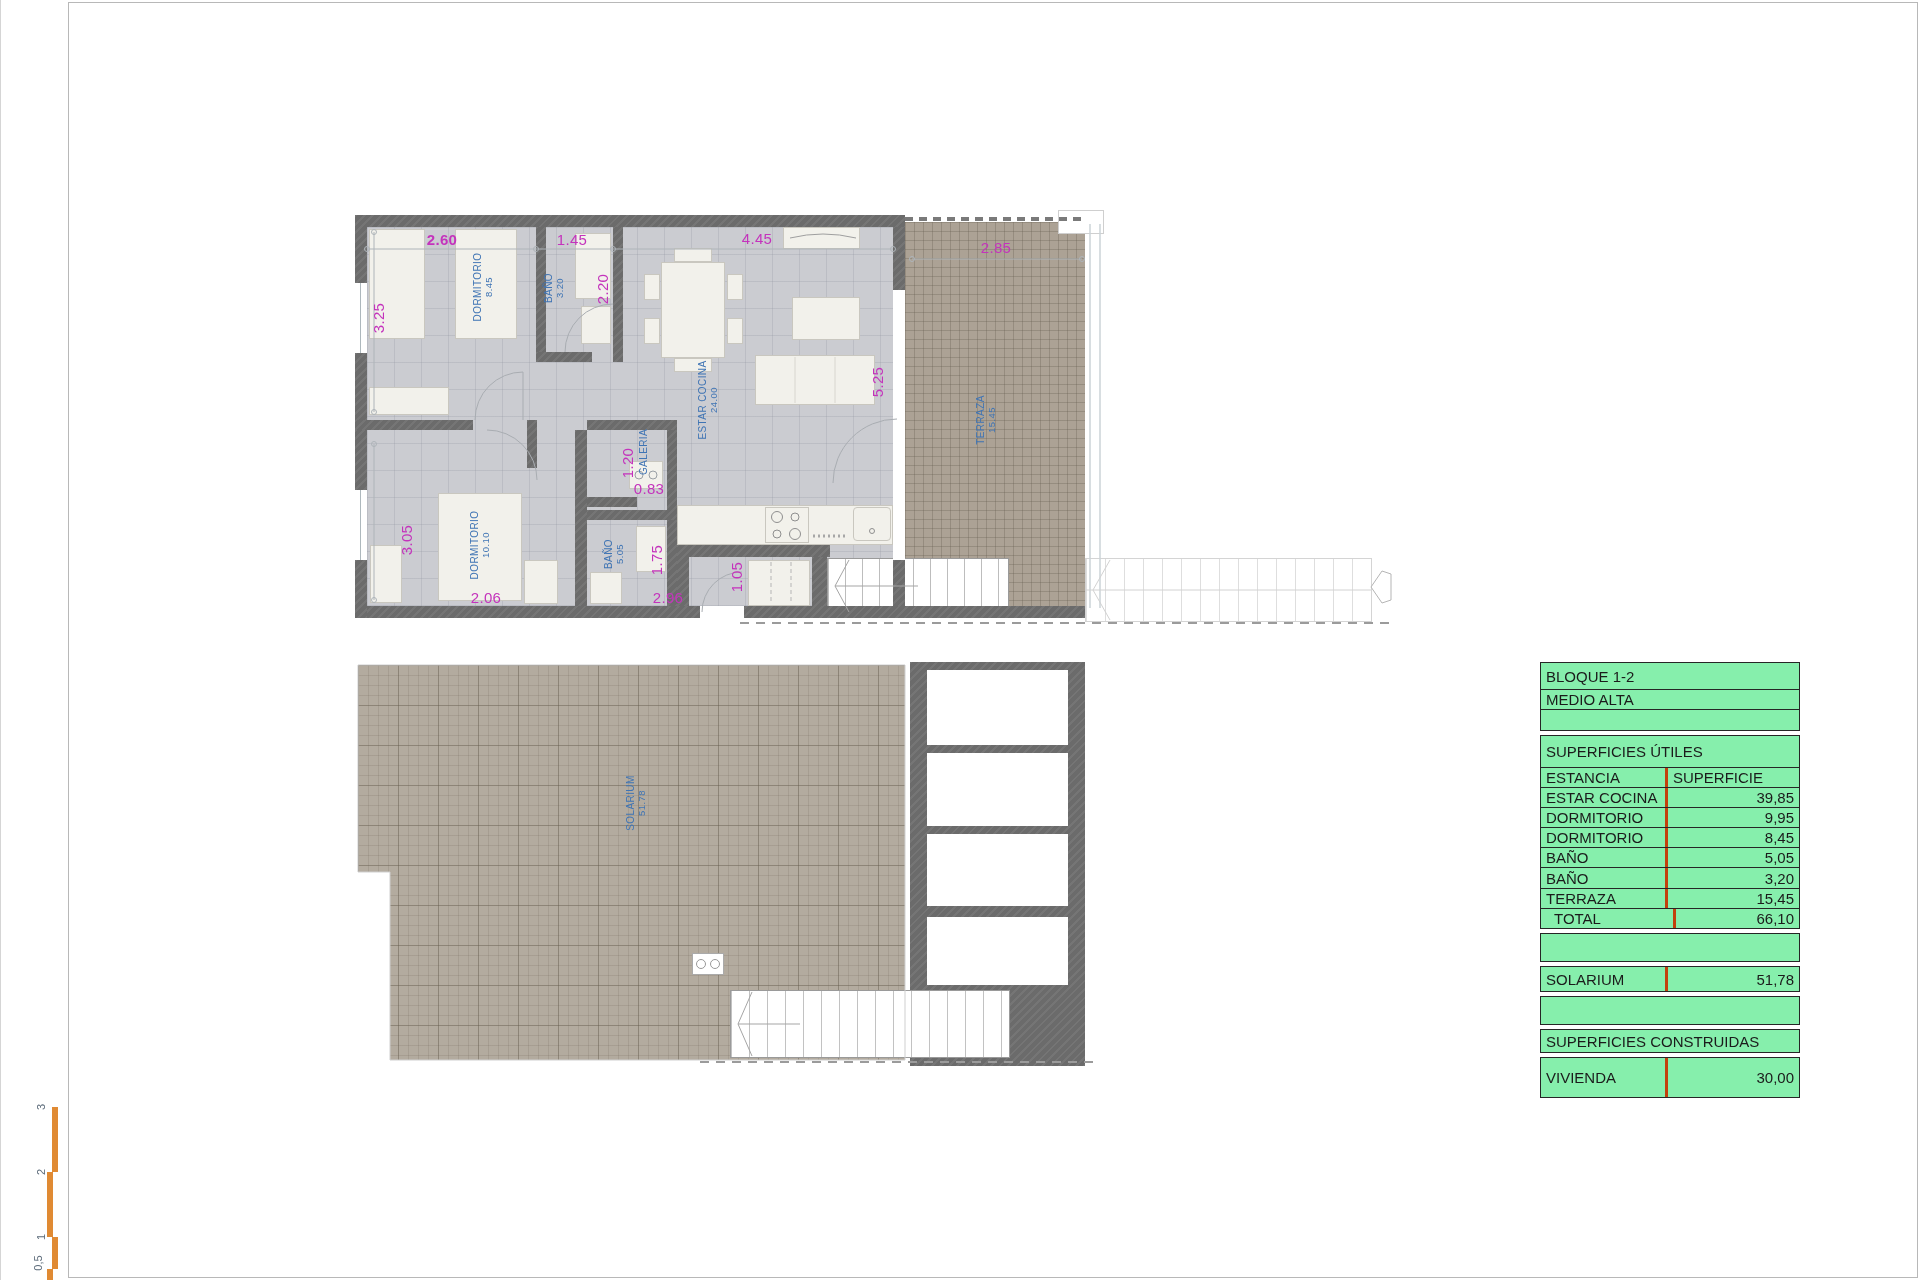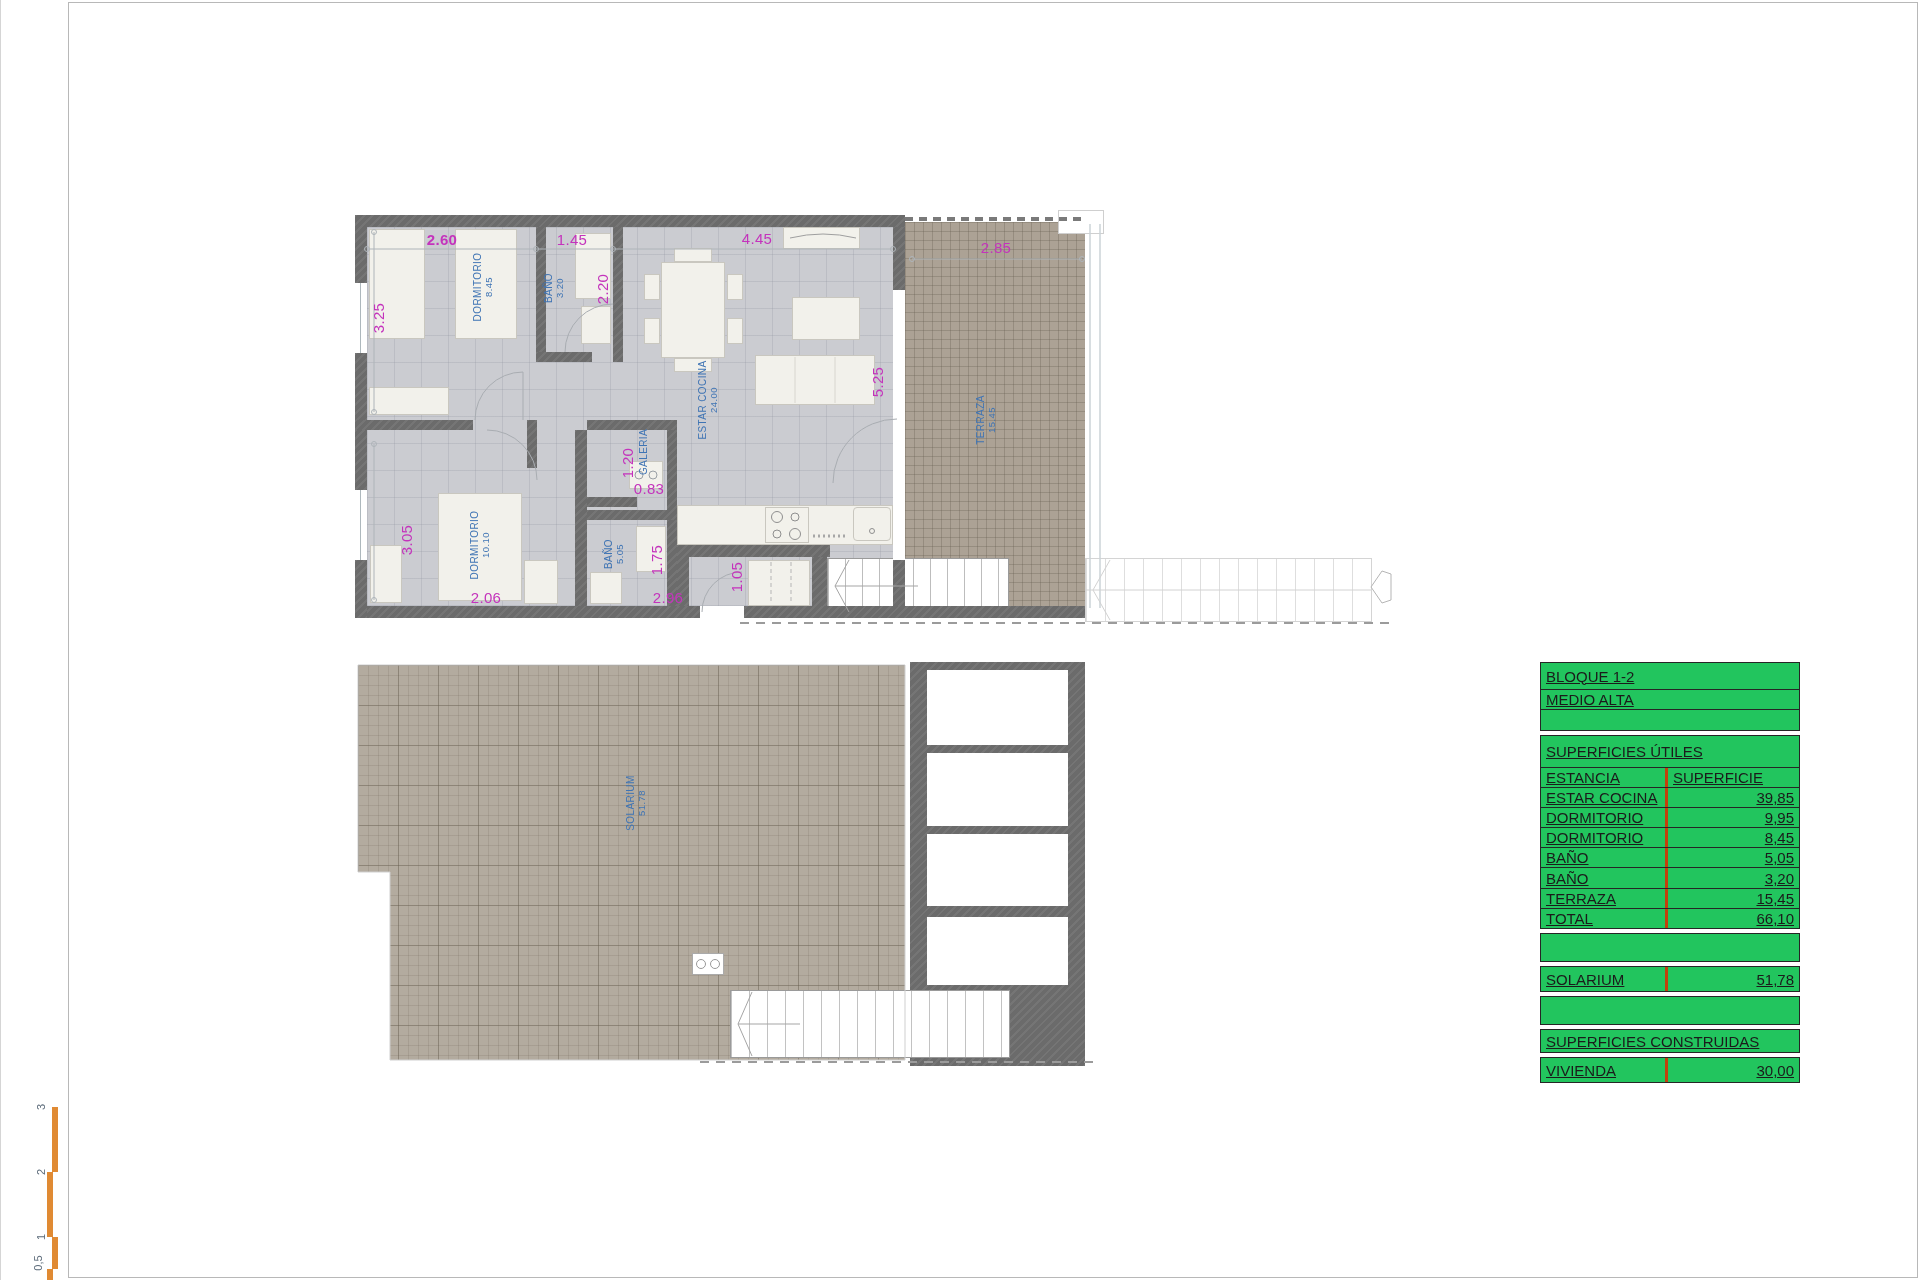--- a/index.html
+++ b/index.html
@@ -27,22 +27,22 @@
   .window>div{position:absolute;left:50%;top:0;width:1px;height:100%;background:#aeb8bd;}
   .stair{position:absolute;background-color:#fff;box-sizing:border-box;}
   .dim{position:absolute;color:#c433bc;font-size:15px;white-space:nowrap;
     transform:translate(-50%,-50%);letter-spacing:.3px;}
   .dim.v{transform:translate(-50%,-50%) rotate(-90deg);}
   .rlabel{position:absolute;color:#3f74b4;font-size:10px;line-height:11px;text-align:center;
     white-space:nowrap;letter-spacing:.4px;transform:translate(-50%,-50%) rotate(-90deg);}
   .rlabel .area{font-size:9.5px;}
   
   #surface-table{position:absolute;left:1540px;top:663px;width:260px;color:#1b1b1b;}
-  .trow{display:flex;align-items:stretch;border:1px solid #262626;margin-top:-1px;background:#22c55e;
-    box-sizing:border-box;font-size:15px;text-decoration:underline;}
+  .trow{display:flex;align-items:stretch;border:1px solid #262626;margin-top:-1px;background:#86efac;
+    box-sizing:border-box;font-size:15px;}
   .trow.gap{margin-top:4px;}
   .trow .c1{width:127px;display:flex;align-items:center;padding-left:5px;box-sizing:border-box;}
   .trow .c1.div{border-right:3px solid #c2410c;}
   .trow .c2{flex:1;display:flex;align-items:center;justify-content:flex-end;padding-right:5px;}
   .trow .full{width:100%;display:flex;align-items:center;padding-left:5px;box-sizing:border-box;}
   
   .scale-seg{position:absolute;background:#e08a33;}
   .scale-lbl{position:absolute;color:#5c6b7a;font-size:11px;transform:translate(-50%,-50%) rotate(-90deg);}
 </style>
 </head>
@@ -285,38 +285,38 @@
         <div class="c2">5,05</div>
       </div>
     <div class="trow" style="height:22px;">
       <div class="c1 div">BAÑO</div>
         <div class="c2">3,20</div>
       </div>
     <div class="trow" style="height:21px;">
       <div class="c1 div">TERRAZA</div>
         <div class="c2">15,45</div>
       </div>
-    <div class="trow" style="height:21px;">
+    <div class="trow" style="height:21px;padding-left:8px;">
       <div class="c1 div">TOTAL</div>
         <div class="c2">66,10</div>
       </div>
     <div class="trow gap" style="height:29px;">
         <div class="full"></div>
       </div>
     <div class="trow gap" style="height:26px;">
       <div class="c1 div">SOLARIUM</div>
         <div class="c2">51,78</div>
       </div>
     <div class="trow gap" style="height:29px;">
         <div class="full"></div>
       </div>
     <div class="trow gap" style="height:24px;">
         <div class="full">SUPERFICIES CONSTRUIDAS</div>
       </div>
-    <div class="trow gap" style="height:26px;">
+    <div class="trow gap" style="height:41px;">
       <div class="c1 div">VIVIENDA</div>
         <div class="c2">30,00</div>
       </div>
   </div>
 
   <div>
     <div class="scale-seg" style="left:52px;top:1107px;width:6px;height:65px;"></div>
     <div class="scale-seg" style="left:47px;top:1172px;width:6px;height:65px;"></div>
     <div class="scale-seg" style="left:52px;top:1237px;width:6px;height:32px;"></div>
     <div class="scale-seg" style="left:47px;top:1269px;width:6px;height:11px;"></div>

